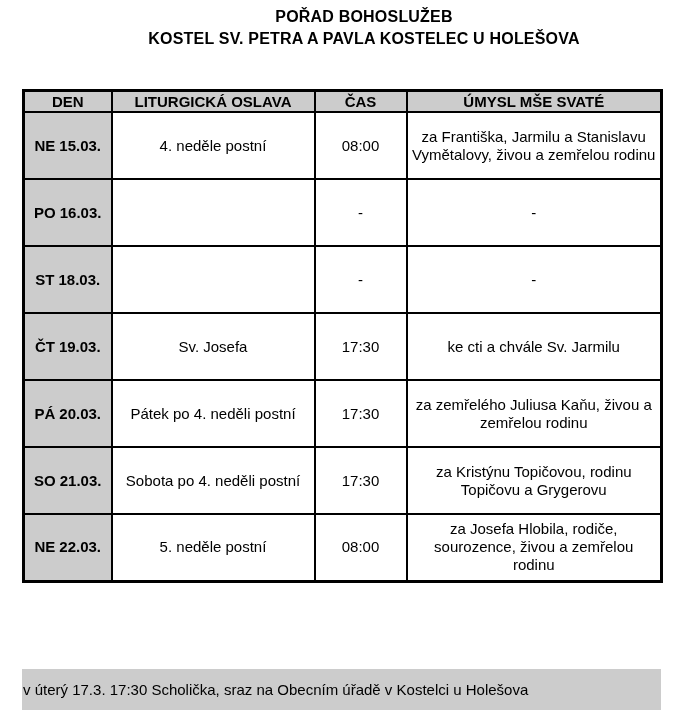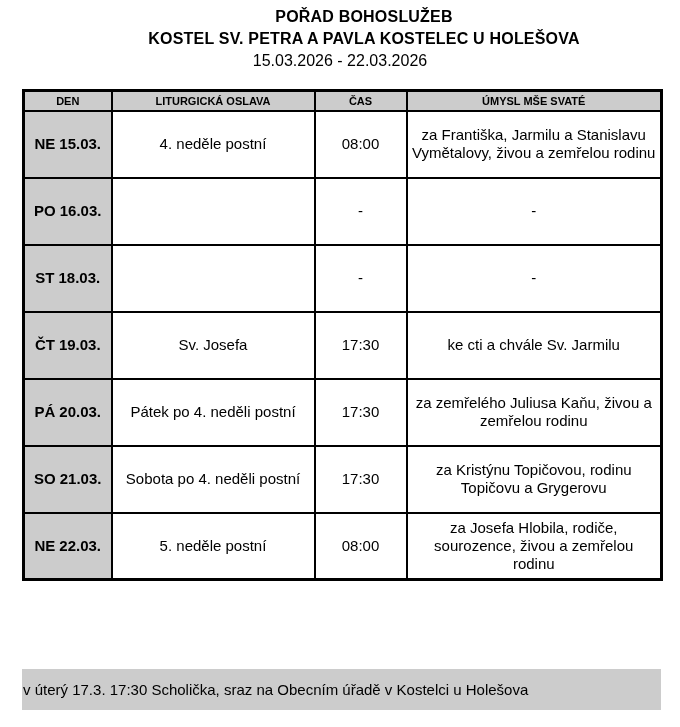--- a/index.html
+++ b/index.html
@@ -38,21 +38,21 @@
     left: 22px;
     top: 89px;
     width: 638px;
     border-collapse: collapse;
     table-layout: fixed;
     border: 3px solid var(--border-color, #000);
   }
   table.schedule th {
     background: var(--cell-gray, #cccccc);
     border: 2px solid var(--border-color, #000);
-    font-size: 11px;
+    font-size: 15px;
     font-weight: bold;
     height: 20px;
     padding: 1px 2px;
     text-align: center;
   }
   table.schedule td {
     border: 2px solid var(--border-color, #000);
     font-size: 15px;
     line-height: 18px;
     height: 67px;
@@ -80,21 +80,20 @@
     padding-left: 1px;
     font-size: 15px;
   }
 </style>
 </head>
 <body>
 
 <div class="doc-header">
   <div class="title-line1">POŘAD BOHOSLUŽEB</div>
   <div class="title-line2">KOSTEL SV. PETRA A PAVLA KOSTELEC U HOLEŠOVA</div>
-  <div class="date-range">15.03.2026 - 22.03.2026</div>
 </div>
 
 <table class="schedule">
   <colgroup>
     <col style="width:88px">
     <col style="width:203px">
     <col style="width:92px">
     <col style="width:255px">
   </colgroup>
   <thead>

